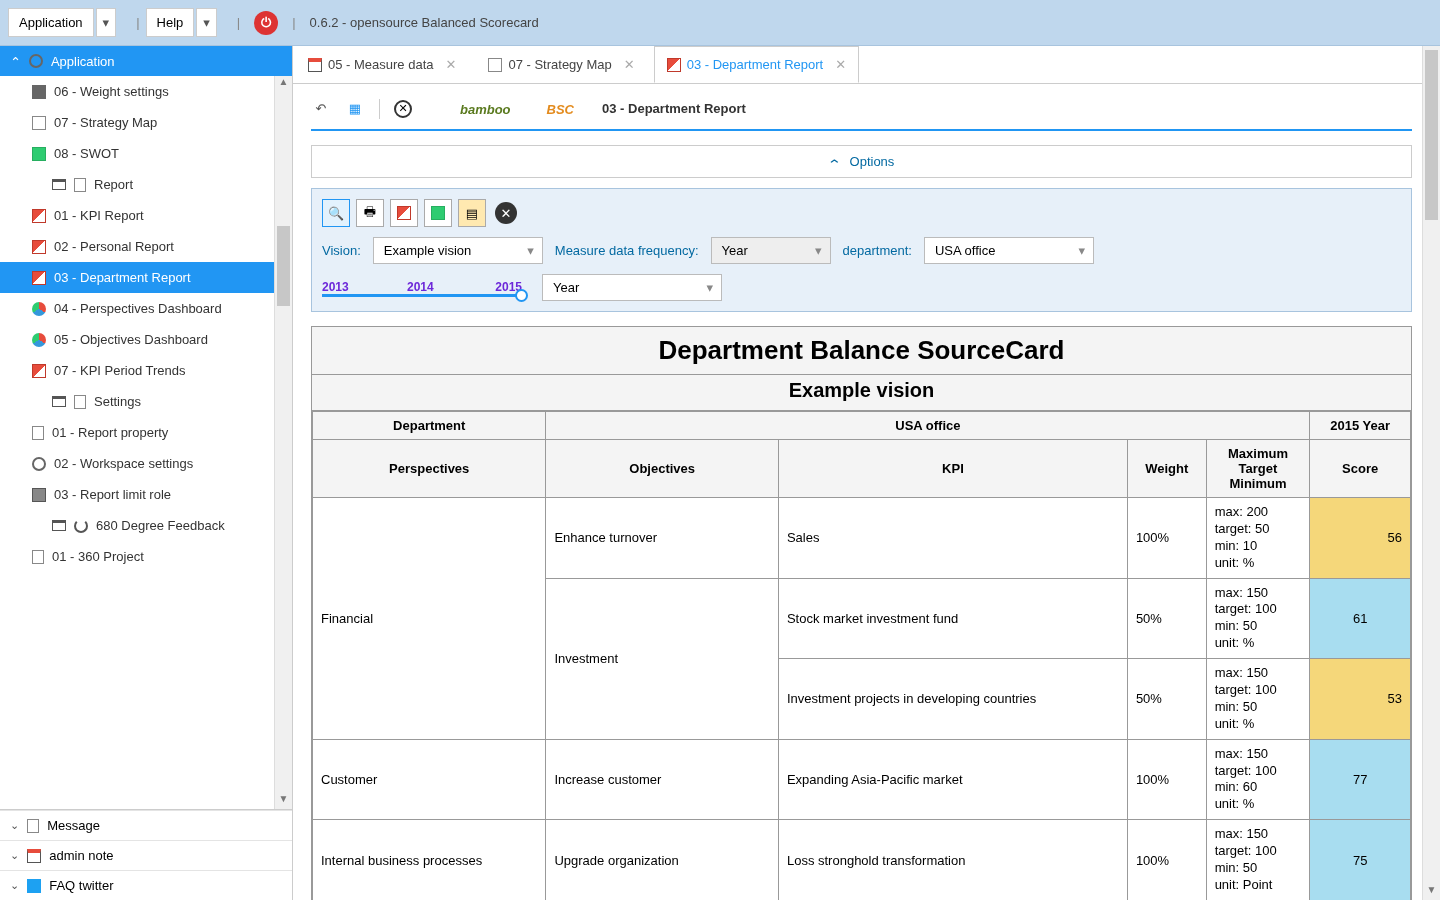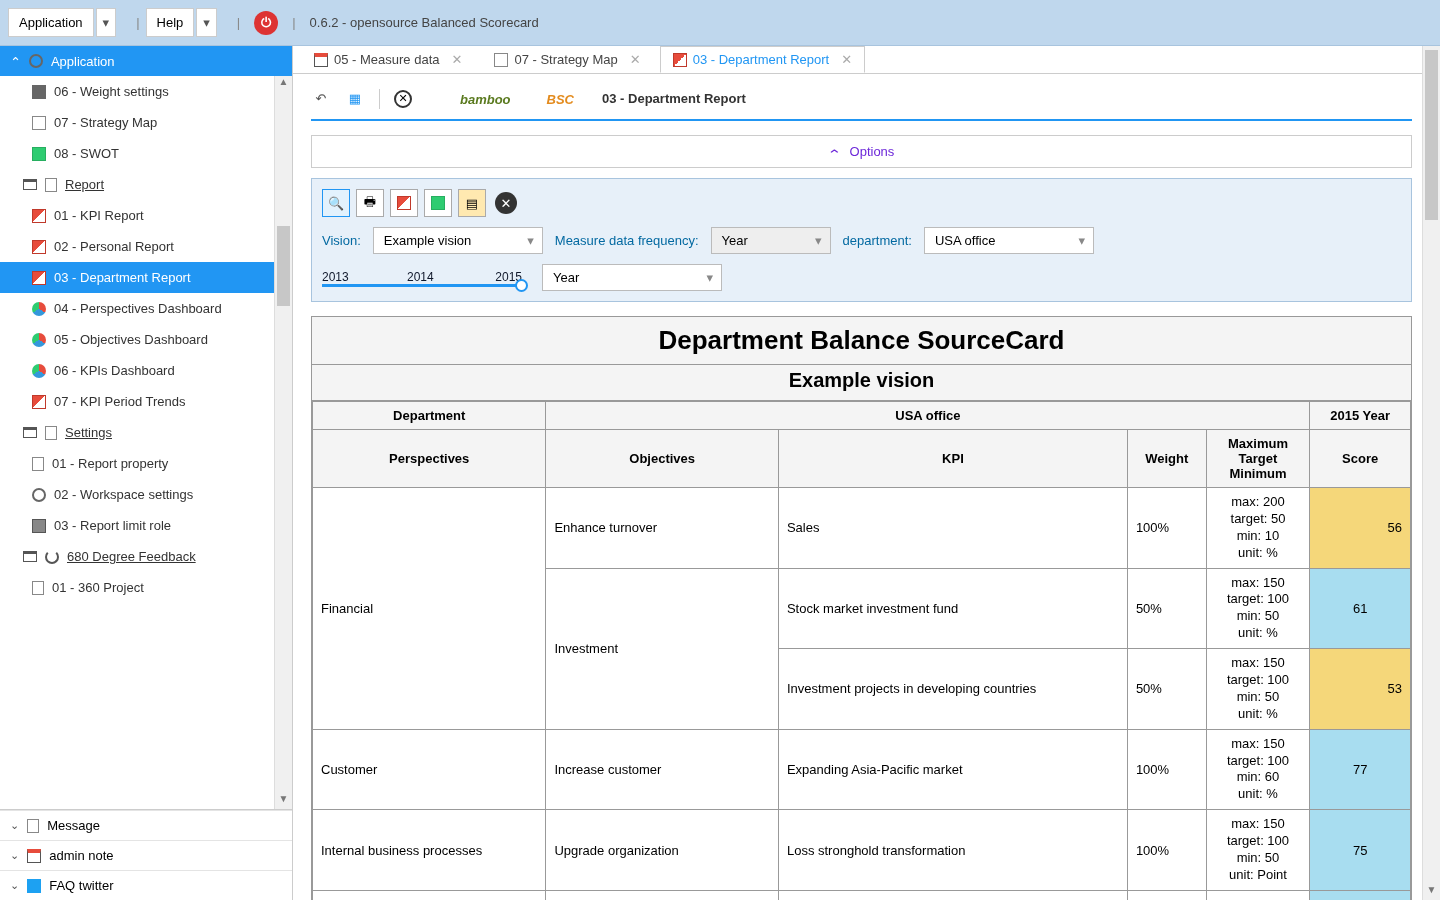--- a/index.html
+++ b/index.html
@@ -22,21 +22,21 @@
 .left-header .chev { transform: rotate(180deg); }
 .tree-wrap { flex:1; overflow:auto; position:relative; }
 .tree-scroll { position:absolute; right:0; top:0; bottom:0; width:18px; background:#f0f0f0; border-left:1px solid #ddd; }
 .tree-scroll .thumb { position:absolute; left:2px; right:2px; top:150px; height:80px; background:#c7c7c7; }
 .tree-scroll .arr { position:absolute; left:0; right:0; height:16px; text-align:center; color:#777; font-size:10px; }
 .tree-scroll .up { top:0; }
 .tree-scroll .down { bottom:0; }
 
 .node { padding: 8px 8px 8px 56px; display:flex; align-items:center; gap:8px; cursor:pointer; white-space:nowrap; color:#333;}
 .node.lvl1 { padding-left: 32px; }
-.node.group { padding-left: 23px; text-decoration: underline; }
+.node.group { padding-left: 52px; }
 .node.group1 { padding-left: 36px; }
 .node.selected { background:#2196f3; color:#fff; }
 .i-folder { width:14px;height:11px;background:#fff;border:1px solid #555;border-top:3px solid #555;display:inline-block;}
 .i-doc { width:12px;height:14px;background:#fff;border:1px solid #888;display:inline-block;position:relative;}
 .i-red { width:14px;height:14px;background:linear-gradient(135deg,#e74c3c 50%,#fff 50%);display:inline-block;border:1px solid #c0392b;}
 .i-pie { width:14px;height:14px;border-radius:50%;background:conic-gradient(#e74c3c 0 120deg,#3498db 120deg 240deg,#2ecc71 240deg 360deg);display:inline-block;}
 .i-gear { width:14px;height:14px;border-radius:50%;border:2px solid #666;display:inline-block;}
 .i-squares{width:14px;height:14px;display:inline-block;background:#666;}
 .i-share{width:14px;height:14px;display:inline-block;background:#888;border:1px solid #555;}
 .i-refresh{width:14px;height:14px;display:inline-block;border:2px solid #555;border-radius:50%;border-top-color:transparent;}
@@ -44,70 +44,70 @@
 .i-cal{width:14px;height:14px;display:inline-block;background:#fff;border:1px solid #555;border-top:4px solid #e74c3c;}
 .i-green{width:14px;height:14px;display:inline-block;background:#2ecc71;border:1px solid #27ae60;}
 .i-map{width:14px;height:14px;display:inline-block;background:#fff;border:1px solid #888;}
 
 .bottom-accordions { border-top:1px solid #ccc; }
 .acc { padding:7px 10px; border-top:1px solid #e4e4e4; display:flex; align-items:center; gap:8px; cursor:pointer; }
 .acc .chev { color:#555; font-size:11px; }
 
 
 .right { flex:1; display:flex; flex-direction:column; position:relative;}
-.tabs { display:flex; border-bottom:1px solid #ccc; background:#fff; height:28px; padding-left:8px;}
+.tabs { display:flex; border-bottom:1px solid #ccc; background:#fff; height:38px; padding-left:2px;}
 .tab { padding:6px 12px; border:1px solid transparent; display:flex; align-items:center; gap:6px; cursor:pointer; color:#444; margin-right:6px;}
 .tab .x { color:#aaa; margin-left:6px; }
 .tab.active { border:1px solid #ccc; border-bottom:1px solid #fff; color:#2196f3; background:#fff;}
 .tab .ti { width:14px;height:14px;display:inline-block;}
 
 .page { flex:1; overflow:auto; padding:10px 28px 10px 18px; position:relative;}
 .page-scroll { position:absolute; right:0; top:0; bottom:0; width:18px; background:#f0f0f0; border-left:1px solid #ddd;}
 .page-scroll .thumb { position:absolute; left:2px; right:2px; top:4px; height:170px; background:#c7c7c7; }
 .page-scroll .arr { position:absolute; left:0;right:0;height:16px;text-align:center;color:#777;font-size:10px;}
 .page-scroll .down{bottom:0;}
 
 .toolbar2 { display:flex; align-items:center; gap:14px; padding:4px 0 10px; border-bottom:2px solid #2196f3;}
 .tb2-icon { width:20px;height:20px; display:inline-flex;align-items:center;justify-content:center;color:#555;cursor:pointer;}
 .tb2-sep { width:1px;height:20px;background:#ccc; }
 .tb2-x { width:18px;height:18px;border-radius:50%;border:2px solid #333;display:inline-flex;align-items:center;justify-content:center;font-size:11px;}
 .brand { font-style:italic; color:#5a7a1f; font-weight:bold; font-size:18px;}
 .brand .bsc { color:#e38b1e;margin-left:36px; }
 .crumb { color:#333; font-weight:bold; margin-left:14px;}
 
-.options-bar { margin-top:14px; border:1px solid #ccc; text-align:center; padding:8px; cursor:pointer; color:#6d28d9;}
+.options-bar { margin-top:14px; border:1px solid #ccc; text-align:center; padding:8px; cursor:pointer; color:#0369a1;}
 .options-bar::before { content:"⌃"; margin-right:10px; display:inline-block; transform: translateY(3px) scaleX(1.4);}
 
 .filter-box { margin-top:10px; border:1px solid #a8c4de; background:#e7f0f9; padding:10px; }
 .filter-btns { display:flex; gap:6px; margin-bottom:10px;}
 .fbtn { width:28px;height:28px;border:1px solid #aaa;background:#fff;display:flex;align-items:center;justify-content:center;cursor:pointer;}
 .fbtn.active { border:1px solid #2196f3; background:#e3f2fd;}
 .fbtn.black { background:#333;color:#fff;border-radius:50%;width:22px;height:22px;border:none;}
 
 .filter-row { display:flex; align-items:center; gap:12px; flex-wrap:wrap;}
 .flabel { color:#0369a1; }
 .fsel { background:#fff; border:1px solid #bbb; padding:5px 26px 5px 10px; min-width:170px; position:relative; cursor:pointer;}
 .fsel::after { content:"▾"; position:absolute; right:8px; color:#888;}
 .fsel.grey { background:#eee;}
 .slider-area { margin-top:10px; display:flex; align-items:center; gap:20px;}
 .year-slider { position:relative; width:200px; height:24px;}
 .year-slider .track { position:absolute; left:0; right:0; top:18px; height:3px; background:#2196f3;}
 .year-slider .handle { position:absolute; right:-6px; top:13px; width:13px;height:13px;border-radius:50%;background:#fff;border:2px solid #2196f3;}
-.year-slider .yl { position:absolute; top:4px; color:#0f172a; font-size:12px;}
+.year-slider .yl { position:absolute; top:4px; color:#6d28d9; font-size:12px;font-weight:bold;}
 
 .report { margin-top:14px; border:1px solid #999;}
 .report .ttl { text-align:center; font-size:26px; font-weight:bold; background:#f4f4f4; padding:8px; border-bottom:1px solid #999;}
 .report .sub { text-align:center; font-size:20px; font-weight:bold; background:#f4f4f4; padding:4px 0 8px; border-bottom:1px solid #999;}
 table.rep { width:100%; border-collapse:collapse; }
 table.rep th, table.rep td { border:1px solid #999; padding:6px 8px; font-size:13px; }
 table.rep th { background:#f4f4f4; font-weight:bold; text-align:center;}
 table.rep td.l { text-align:left;}
 .score-y { background:#f5d77a; text-align:right;margin-top:13px;}
 .score-b { background:#a8ddf0; text-align:center;}
-.mtm { text-align:center; line-height:1.3;}
+.mtm { line-height:1.3;}
 </style>
 </head>
 <body>
 
 <div class="topbar">
   <button class="tb-btn">Application</button>
   <button class="tb-caret">▾</button>
   <span class="tb-sep">|</span>
   <button class="tb-btn">Help</button>
   <button class="tb-caret">▾</button>
@@ -156,24 +156,20 @@
           <span class="i-red"></span>
           <span>03 - Department Report</span>
         </div>
       <div class="node lvl1">
           <span class="i-pie"></span>
           <span>04 - Perspectives Dashboard</span>
         </div>
       <div class="node lvl1">
           <span class="i-pie"></span>
           <span>05 - Objectives Dashboard</span>
-        </div>
-      <div class="node lvl1">
-          <span class="i-pie"></span>
-          <span>06 - KPIs Dashboard</span>
         </div>
       <div class="node lvl1">
           <span class="i-red"></span>
           <span>07 - KPI Period Trends</span>
         </div>
 
       <div class="node group">
           <span class="i-folder"></span>
           <span class="i-doc"></span>
           <span>Settings</span>

